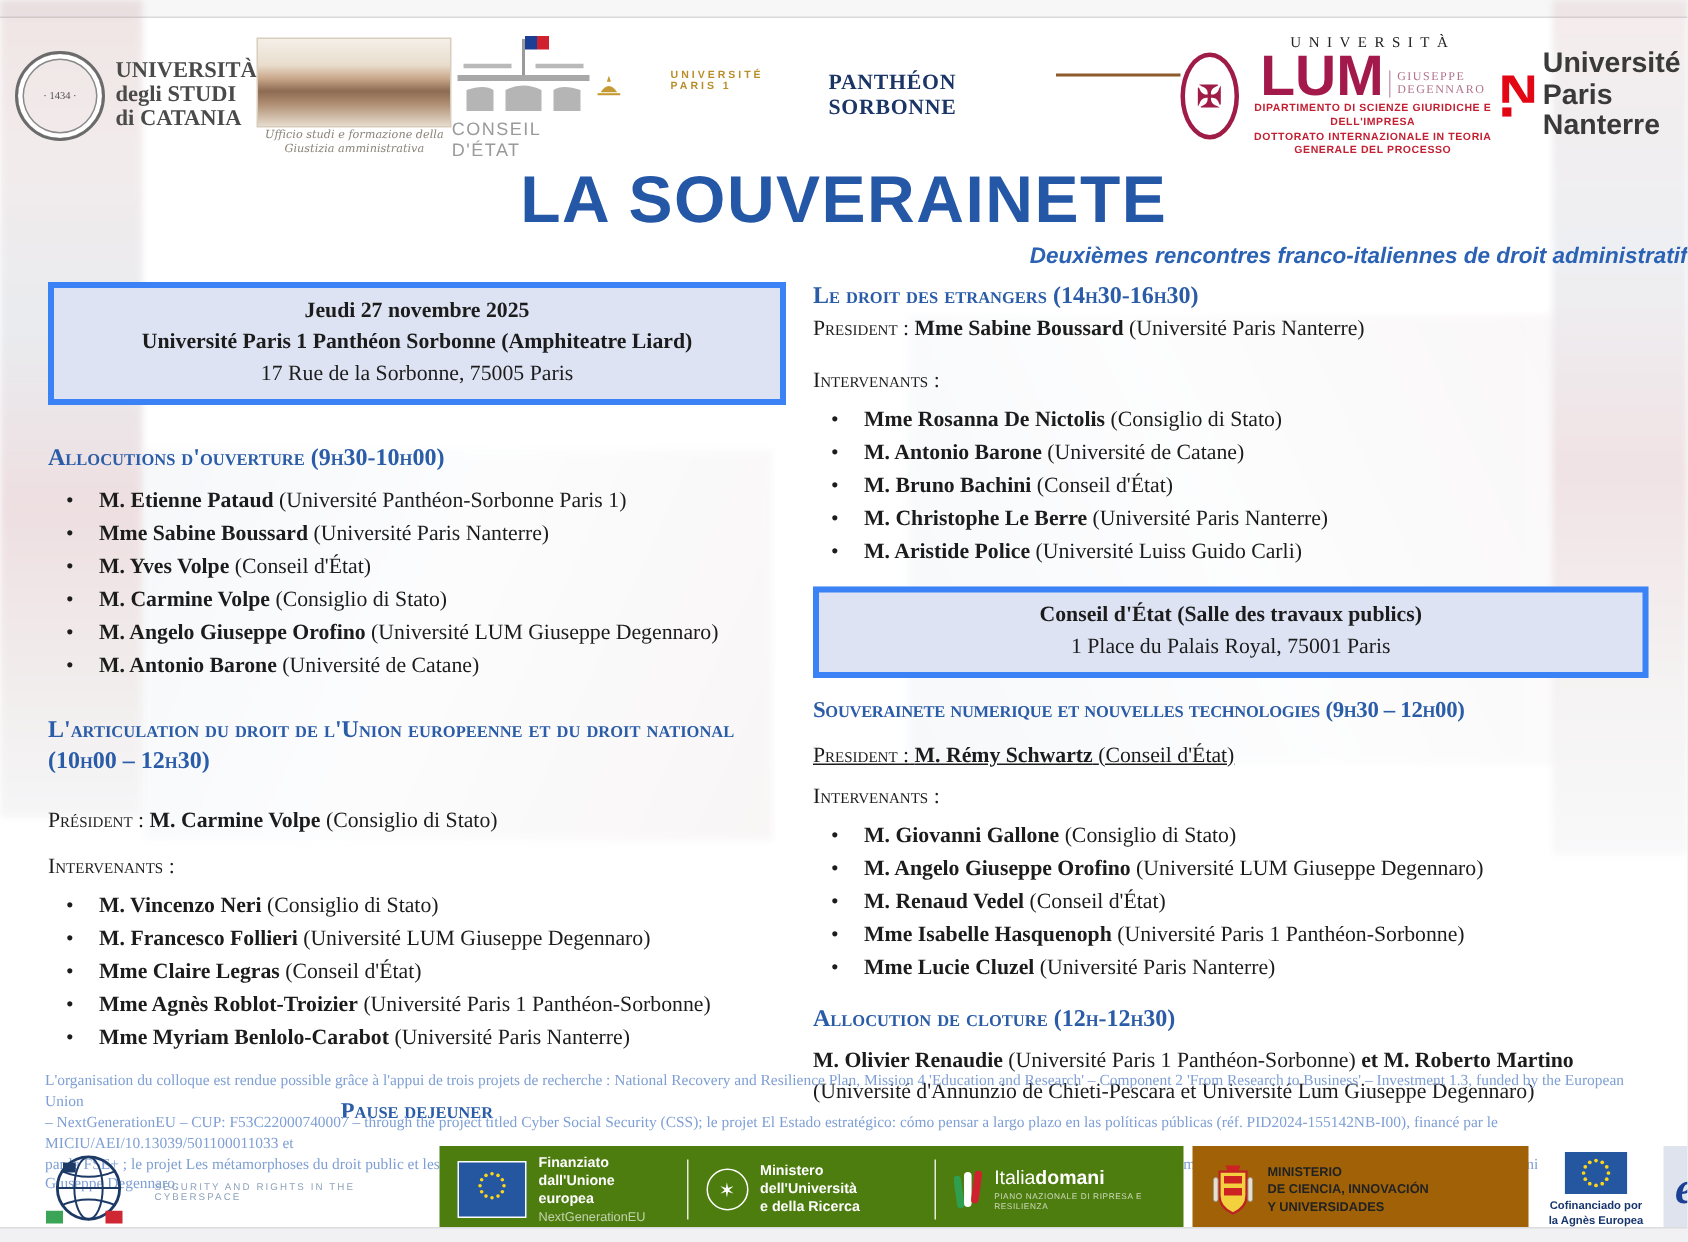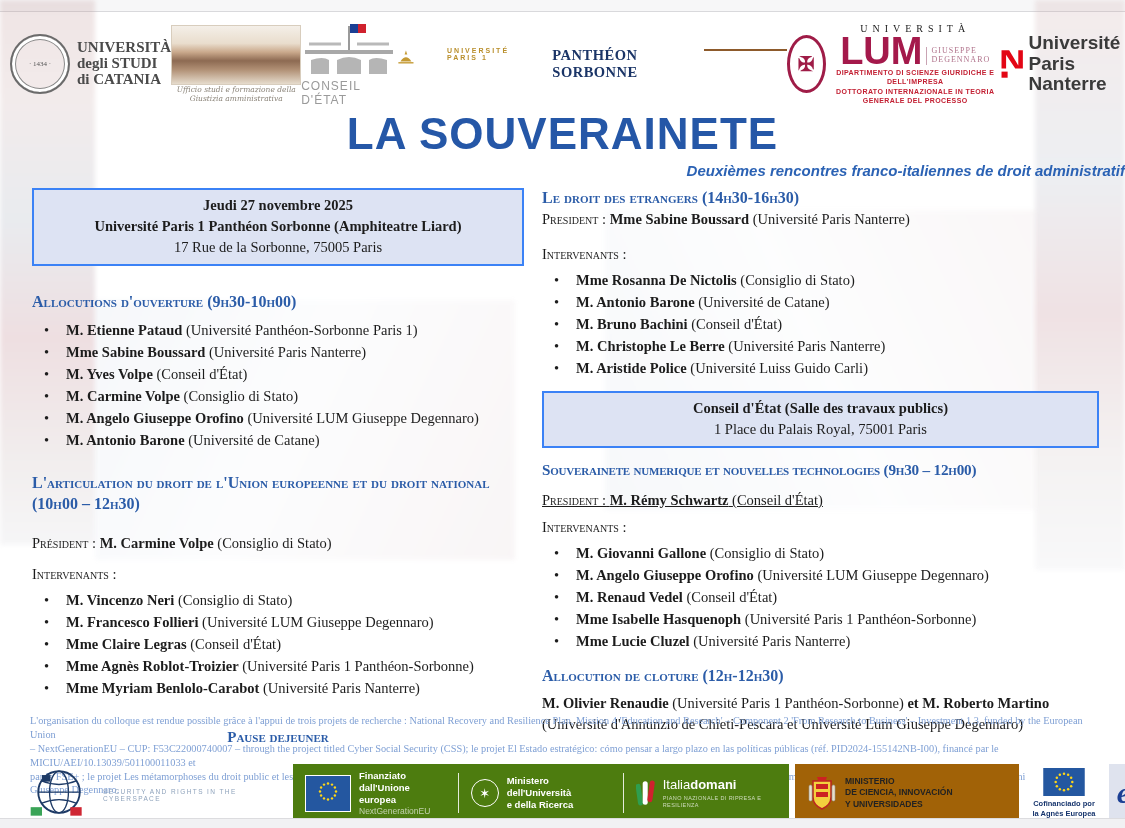--- a/index.html
+++ b/index.html
@@ -55,21 +55,21 @@
   
   .title-wrap{position:absolute;top:112px;left:0;right:0;text-align:center;}
   .title{font-family:"Liberation Sans",sans-serif;font-weight:bold;font-size:44px;letter-spacing:1px;color:#2557a7;line-height:1;}
   .subtitle{font-family:"Liberation Sans",sans-serif;font-weight:bold;font-style:italic;font-size:15px;color:#2b62b4;margin-top:6px;text-align:right;}
 
   
   .columns{position:absolute;top:188px;left:32px;right:26px;display:flex;gap:18px;}
   .col-left{width:492px;flex:none;}
   .col-right{flex:1;}
 
-  .day-box{background:#dde3f3;border:2px solid #3b82f6;text-align:center;padding:5px 8px 6px;line-height:1.45;font-size:14.5px;}
+  .day-box{background:#dde3f3;border:4px solid #3b82f6;text-align:center;padding:5px 8px 6px;line-height:1.45;font-size:14.5px;}
   .day-box .b{font-weight:bold;}
   .sec-heading{font-variant:small-caps;font-weight:bold;color:#2b5ca8;font-size:16px;line-height:1.3;}
   .sec-heading.tight{font-size:15.2px;letter-spacing:-.2px;}
   .pres-line{font-size:14.5px;margin-top:14px;}
   .pres-line .lbl{font-variant:small-caps;}
   .pres-line .b{font-weight:bold;}
   .interv-lbl{font-variant:small-caps;font-size:14.5px;margin-top:14px;}
   .bullets{margin-top:6px;}
   .bullet-row{position:relative;padding-left:34px;font-size:14.5px;line-height:1.52;}
   .bullet-row .dot{position:absolute;left:12px;top:0;}

